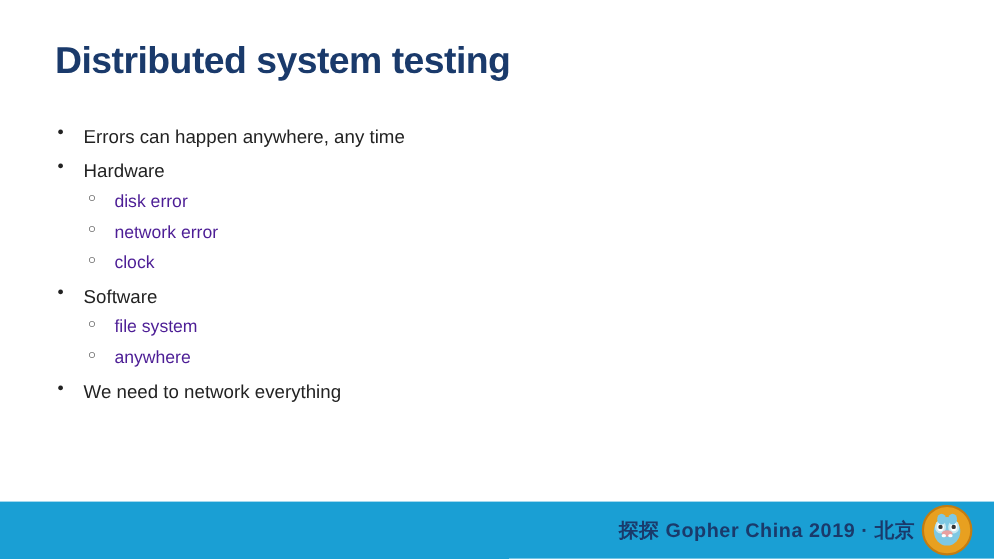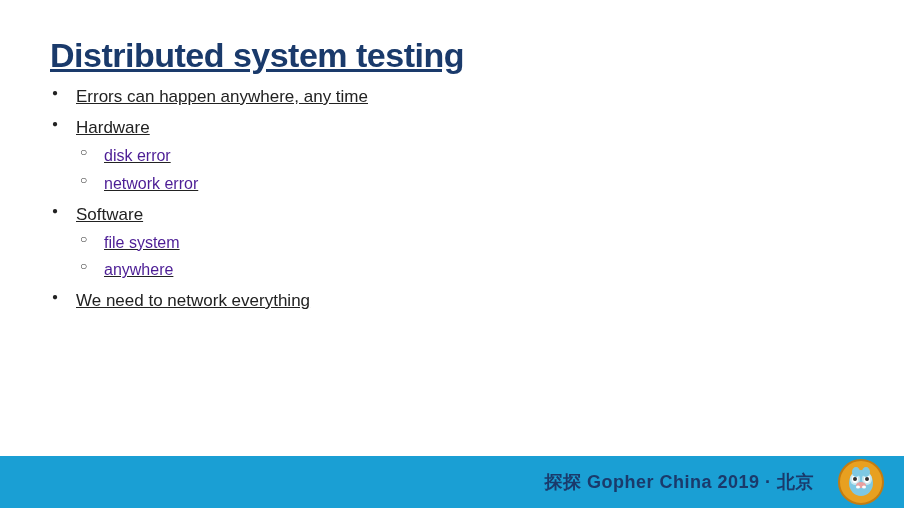--- a/index.html
+++ b/index.html
@@ -28,38 +28,36 @@
 
     .content-area {
       flex: 1;
       padding: 36px 50px 20px 50px;
     }
 
     .slide-title {
       font-size: 34px;
       font-weight: 800;
       color: #1a3a6b;
-      margin-bottom: 8px;
+      margin-bottom: 36px;
       letter-spacing: -0.5px;
-      text-decoration: underline;
     }
 
     .bullet-list {
       list-style: none;
       font-size: 16px;
       color: #222222;
       line-height: 1.6;
     }
 
     .bullet-list > li {
       position: relative;
       padding-left: 26px;
       margin-bottom: 4px;
       font-size: 17px;
-      text-decoration: underline;
     }
 
     .bullet-list > li::before {
       content: '●';
       position: absolute;
       left: 2px;
       top: 0;
       font-size: 10px;
       color: #222;
       line-height: 1.9;
@@ -96,21 +94,21 @@
       align-items: center;
       justify-content: flex-end;
       padding: 0 20px;
       position: relative;
       flex-shrink: 0;
     }
 
     .footer-right {
       display: flex;
       align-items: center;
-      gap: 24px;
+      gap: 6px;
     }
 
     .footer-text {
       color: #1a3a6b;
       font-size: 18px;
       font-weight: 700;
       letter-spacing: 0.5px;
     }
 
     
@@ -131,20 +129,21 @@
 
 <div class="slide">
   <div class="content-area">
     <h1 class="slide-title">Distributed system testing</h1>
 
     <ul class="bullet-list">
     <li>Errors can happen anywhere, any time</li>
         <li>Hardware<ul class="sub-list">
             <li>disk error</li>
             <li>network error</li>
+            <li>clock</li>
           </ul></li>
         <li>Software<ul class="sub-list">
             <li>file system</li>
             <li>anywhere</li>
           </ul></li>
         <li>We need to network everything</li>
       </ul>
   </div>
 
   <div class="footer">

